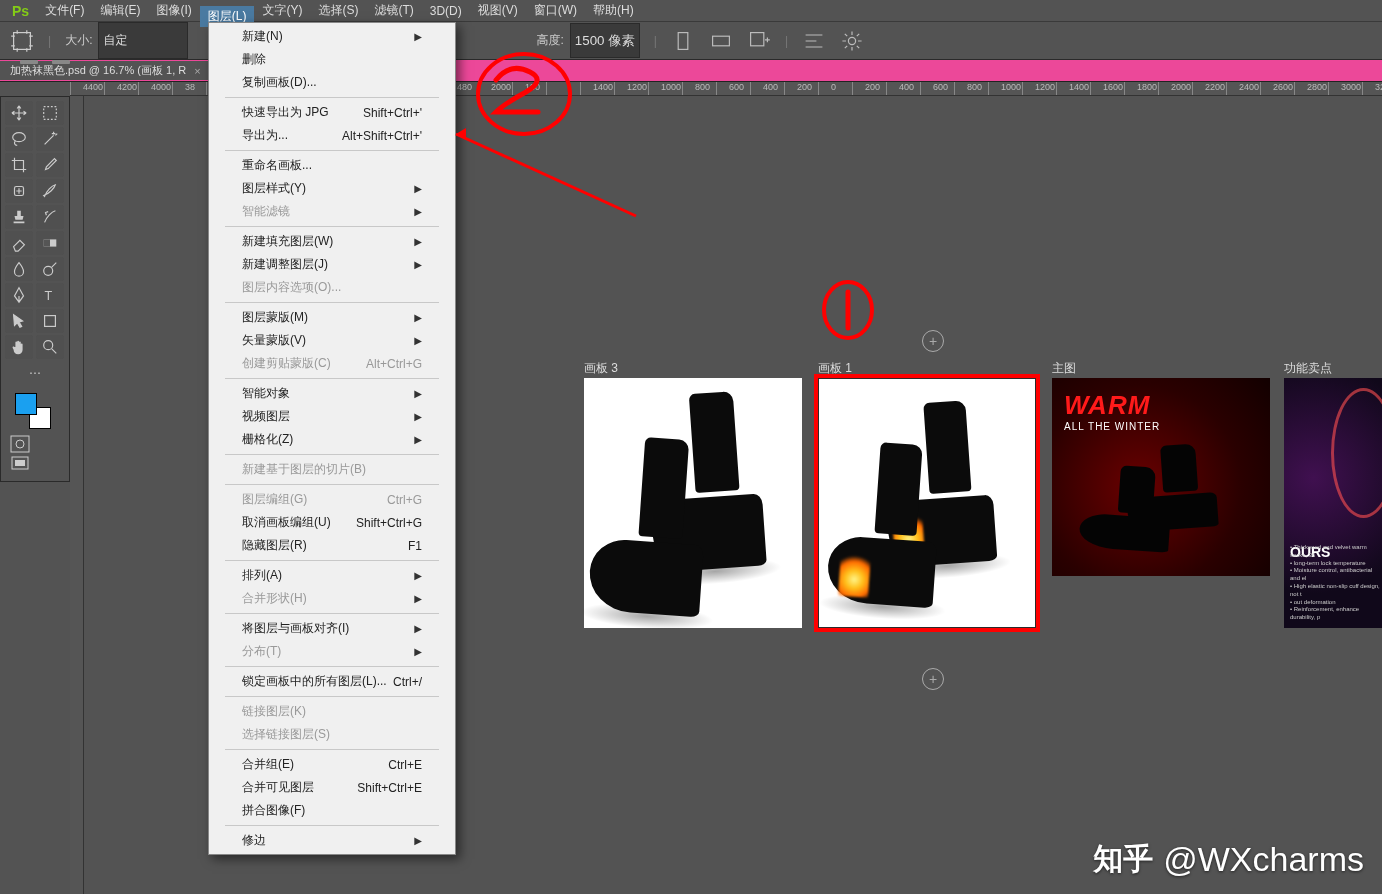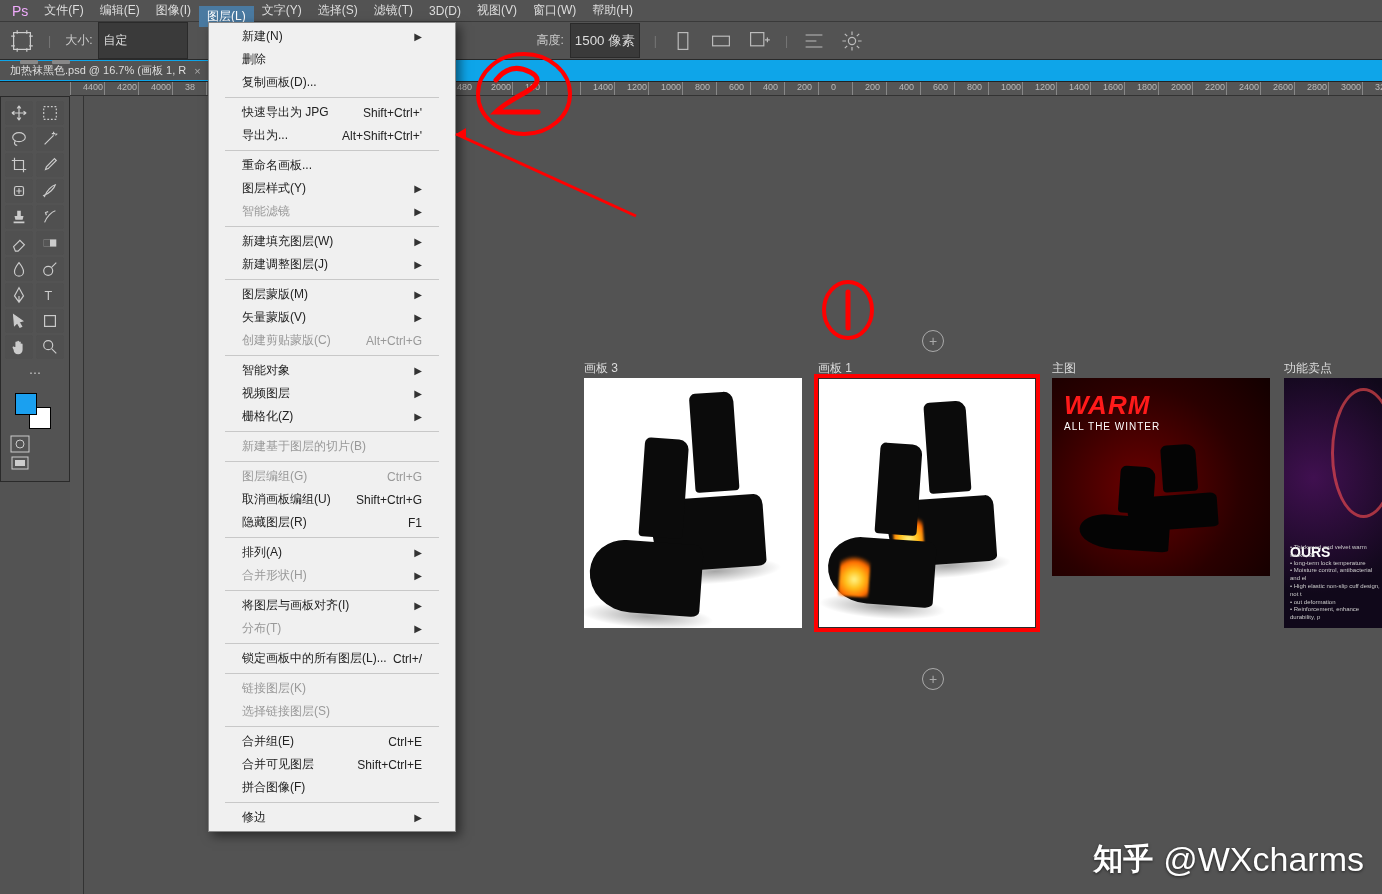--- a/index.html
+++ b/index.html
@@ -1,25 +1,25 @@
 <!DOCTYPE html>
 <html><head>
 <meta charset="utf-8">
 <style>
   * { margin: 0; padding: 0; box-sizing: border-box; font-family: "Microsoft YaHei", Arial, sans-serif; }
   body { width: 1382px; height: 894px; background: #535353; overflow: hidden; position: relative; color: #e0e0e0; font-size: 12px; }
   .menubar { height: 22px; background: #535353; display: flex; align-items: center; padding-left: 4px; border-bottom: 1px solid #3a3a3a; }
-  .ps-logo { color: #f0abfc; font-weight: normal; font-size: 14px; padding: 0 8px; }
+  .ps-logo { color: #84cc16; font-weight: bold; font-size: 14px; padding: 0 8px; }
   .menu-item { padding: 2px 8px; cursor: default; color: #ddd; }
   .menu-item.active { background: #4a7aa1; color: #fff; margin-top: 12px; }
   .optionbar { height: 38px; background: #535353; display: flex; align-items: center; padding-left: 10px; gap: 14px; border-bottom: 1px solid #2a2a2a; color: #ccc; }
   .optgroup { display: flex; align-items: center; gap: 6px; }
   .sel { background: #3a3a3a; border: 1px solid #2a2a2a; padding: 9px 4px; color: #ddd; min-width: 60px; }
   .iconbtn { width: 24px; height: 24px; display: inline-flex; align-items: center; justify-content: center; color: #bbb; }
-  .tabbar { height: 22px; background: #0ea5e9; display: flex; align-items: center; border-bottom: 1px solid #222; }
+  .tabbar { height: 22px; background: #ec4899; display: flex; align-items: center; border-bottom: 1px solid #222; }
   .doctab { background: #535353; padding: 2px 10px; color: #ddd; font-size: 11px; display: flex; align-items: center; gap: 8px; }
   .doctab .x { color: #aaa; }
   .ruler-h { position: absolute; left: 70px; top: 82px; right: 0; height: 14px; background: #555; display:flex; overflow:hidden; color:#bbb; font-size:9px; border-bottom:1px solid #333;}
   .ruler-tick { width: 34px; border-left:1px solid #888; padding-left:12px; flex:0 0 34px; }
   .ruler-v { position:absolute; left:70px; top:96px; width:14px; bottom:0; background:#555; border-right:1px solid #333;}
   .toolbar { position: absolute; left: 0; top: 96px; width: 70px; background: #535353; border: 1px solid #2a2a2a; display: grid; grid-template-columns: 1fr 1fr; gap: 2px; padding: 4px 4px 8px 4px; }
   .tool { width: 28px; height: 24px; display: flex; align-items: center; justify-content: center; color: #ccc; background: #505050; border-radius: 2px; }
   .tool svg { width:18px; height:18px; stroke:#ccc; fill:none; stroke-width:1.3; }
   .tool.fill svg { fill:#ccc; stroke:none; }
   .swatches { grid-column: 1 / span 2; padding-top:10px; position: relative; height: 46px; }
@@ -341,20 +341,23 @@
     </div>
     <div class="drop-sep"></div>
     <div class="drop-item">
       <span>新建填充图层(W)</span>
       <span class="arrow">▶</span>
     </div>
     <div class="drop-item">
       <span>新建调整图层(J)</span>
       <span class="arrow">▶</span>
     </div>
+    <div class="drop-item disabled">
+      <span>图层内容选项(O)...</span>
+    </div>
     <div class="drop-sep"></div>
     <div class="drop-item">
       <span>图层蒙版(M)</span>
       <span class="arrow">▶</span>
     </div>
     <div class="drop-item">
       <span>矢量蒙版(V)</span>
       <span class="arrow">▶</span>
     </div>
     <div class="drop-item disabled">

